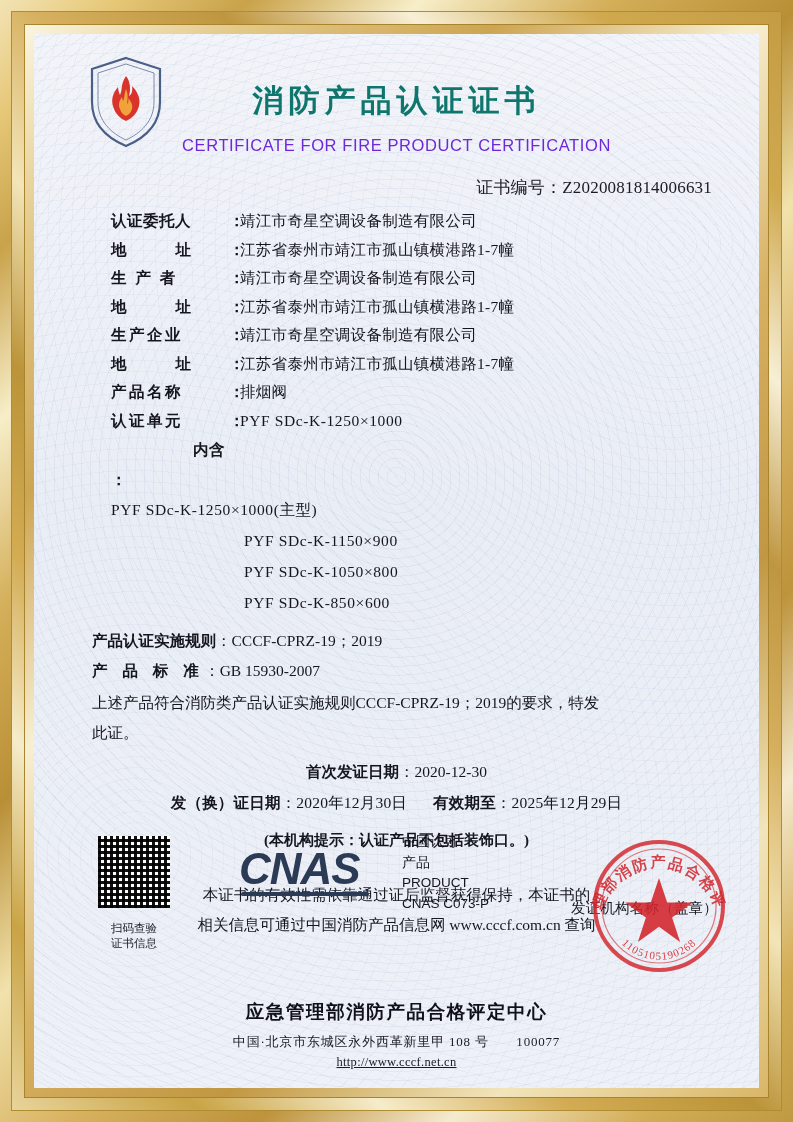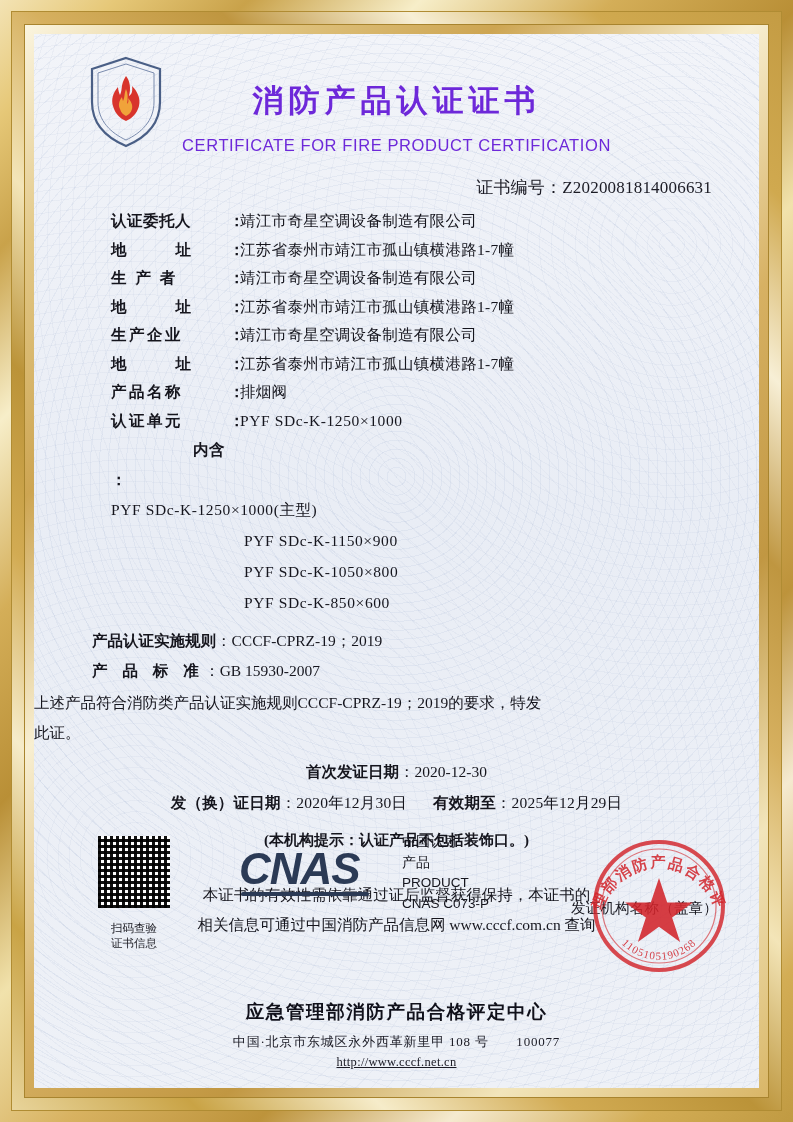--- a/index.html
+++ b/index.html
@@ -91,21 +91,21 @@
     height: 92px;
   }
 
   
   .title-zh {
     text-align: center;
     font-family: "Liberation Serif", serif;
     font-size: 31px;
     font-weight: bold;
     letter-spacing: 5px;
-    color: #6d28d9;
+    color: #0f766e;
     padding-top: 46px;
   }
   .title-en {
     text-align: center;
     font-family: "Liberation Sans", sans-serif;
     font-size: 16.5px;
     letter-spacing: 0.6px;
     color: #6d28d9;
     margin-top: 14px;
   }
@@ -168,20 +168,21 @@
   .r2 {
     font-size: 15.5px;
     color: #15151d;
     line-height: 30px;
     white-space: nowrap;
   }
   .r2 b { font-weight: bold; }
   .r2 .sp-std { letter-spacing: 5.5px; }
 
   .statement {
+    padding-left: 58px;
     padding-right: 44px;
     font-size: 15.5px;
     color: #15151d;
     line-height: 30px;
     margin-top: 2px;
   }
 
   .dates {
     margin-top: 8px;
     text-align: center;

